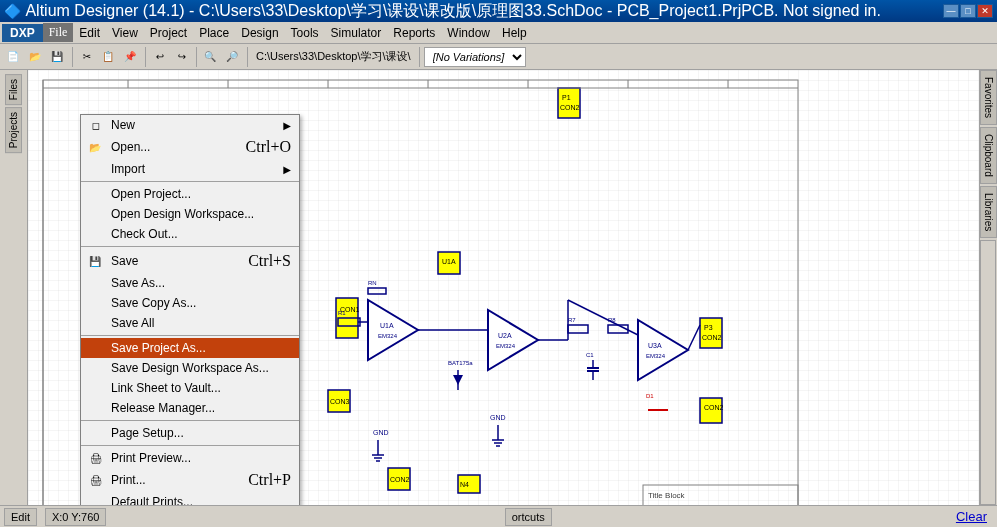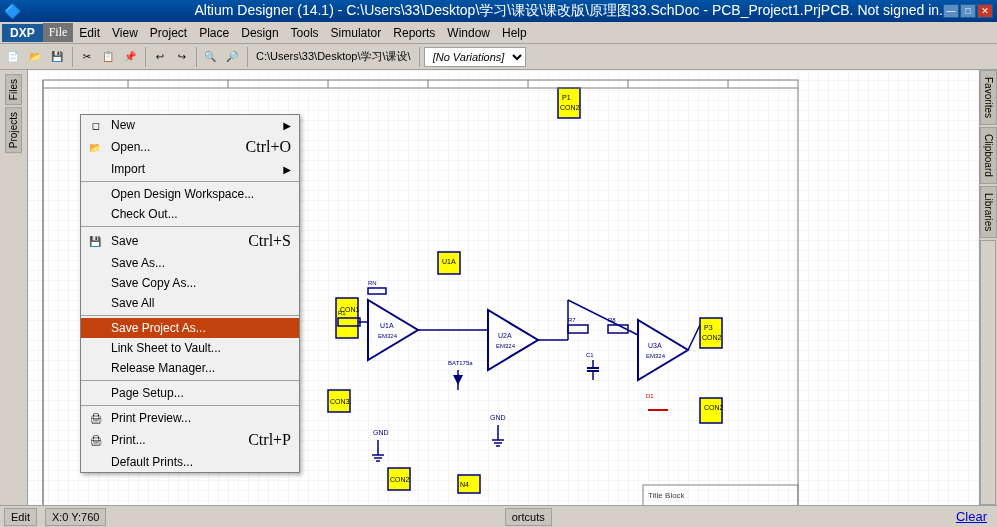--- a/index.html
+++ b/index.html
@@ -200,21 +200,21 @@
       padding: 1px 4px;
       height: 20px;
       font-style: italic;
     }
   </style>
 </head>
 <body>
 
 <div id="titlebar">
   <span style="margin-right:4px; font-size:14px;">🔷</span>
-  <span style="font-size:14px; flex:1;text-align:right;">Altium Designer (14.1) - C:\Users\33\Desktop\学习\课设\课改版\原理图33.SchDoc - PCB_Project1.PrjPCB. Not signed in.</span>
+  <span style="font-size:16px; flex:1;">Altium Designer (14.1) - C:\Users\33\Desktop\学习\课设\课改版\原理图33.SchDoc - PCB_Project1.PrjPCB. Not signed in.</span>
   <div style="display:flex; gap:1px;">
     <div class="win-btn">—</div>
     <div class="win-btn">□</div>
     <div class="win-btn" style="background:#c0392b;">✕</div>
   </div>
 </div>
 
 <div id="menubar">
   <div class="menu-item" style="font-weight:bold; background:#1a5a9a; color:white; padding:2px 8px;">DXP</div>
   <div class="menu-item active">File</div>
@@ -382,20 +382,23 @@
         <span class="dd-shortcut">Ctrl+O</span>
       </div>
 
       <div class="dd-item">
         <span>Import</span>
         <span class="dd-arrow">▶</span>
       </div>
 
       <div class="dd-separator"></div>
 
+      <div class="dd-item">
+        <span>Open Project...</span>
+      </div>
 
       <div class="dd-item">
         <span>Open Design Workspace...</span>
       </div>
 
       <div class="dd-item">
         <span>Check Out...</span>
       </div>
       <div class="dd-separator"></div>
 
@@ -415,20 +418,23 @@
 
       <div class="dd-item disabled">
         <span>Save All</span>
       </div>
       <div class="dd-separator"></div>
 
       <div class="dd-item highlighted">
         <span>Save Project As...</span>
       </div>
 
+      <div class="dd-item">
+        <span>Save Design Workspace As...</span>
+      </div>
 
       <div class="dd-item">
         <span>Link Sheet to Vault...</span>
       </div>
 
       <div class="dd-item">
         <span>Release Manager...</span>
       </div>
       <div class="dd-separator"></div>
 

